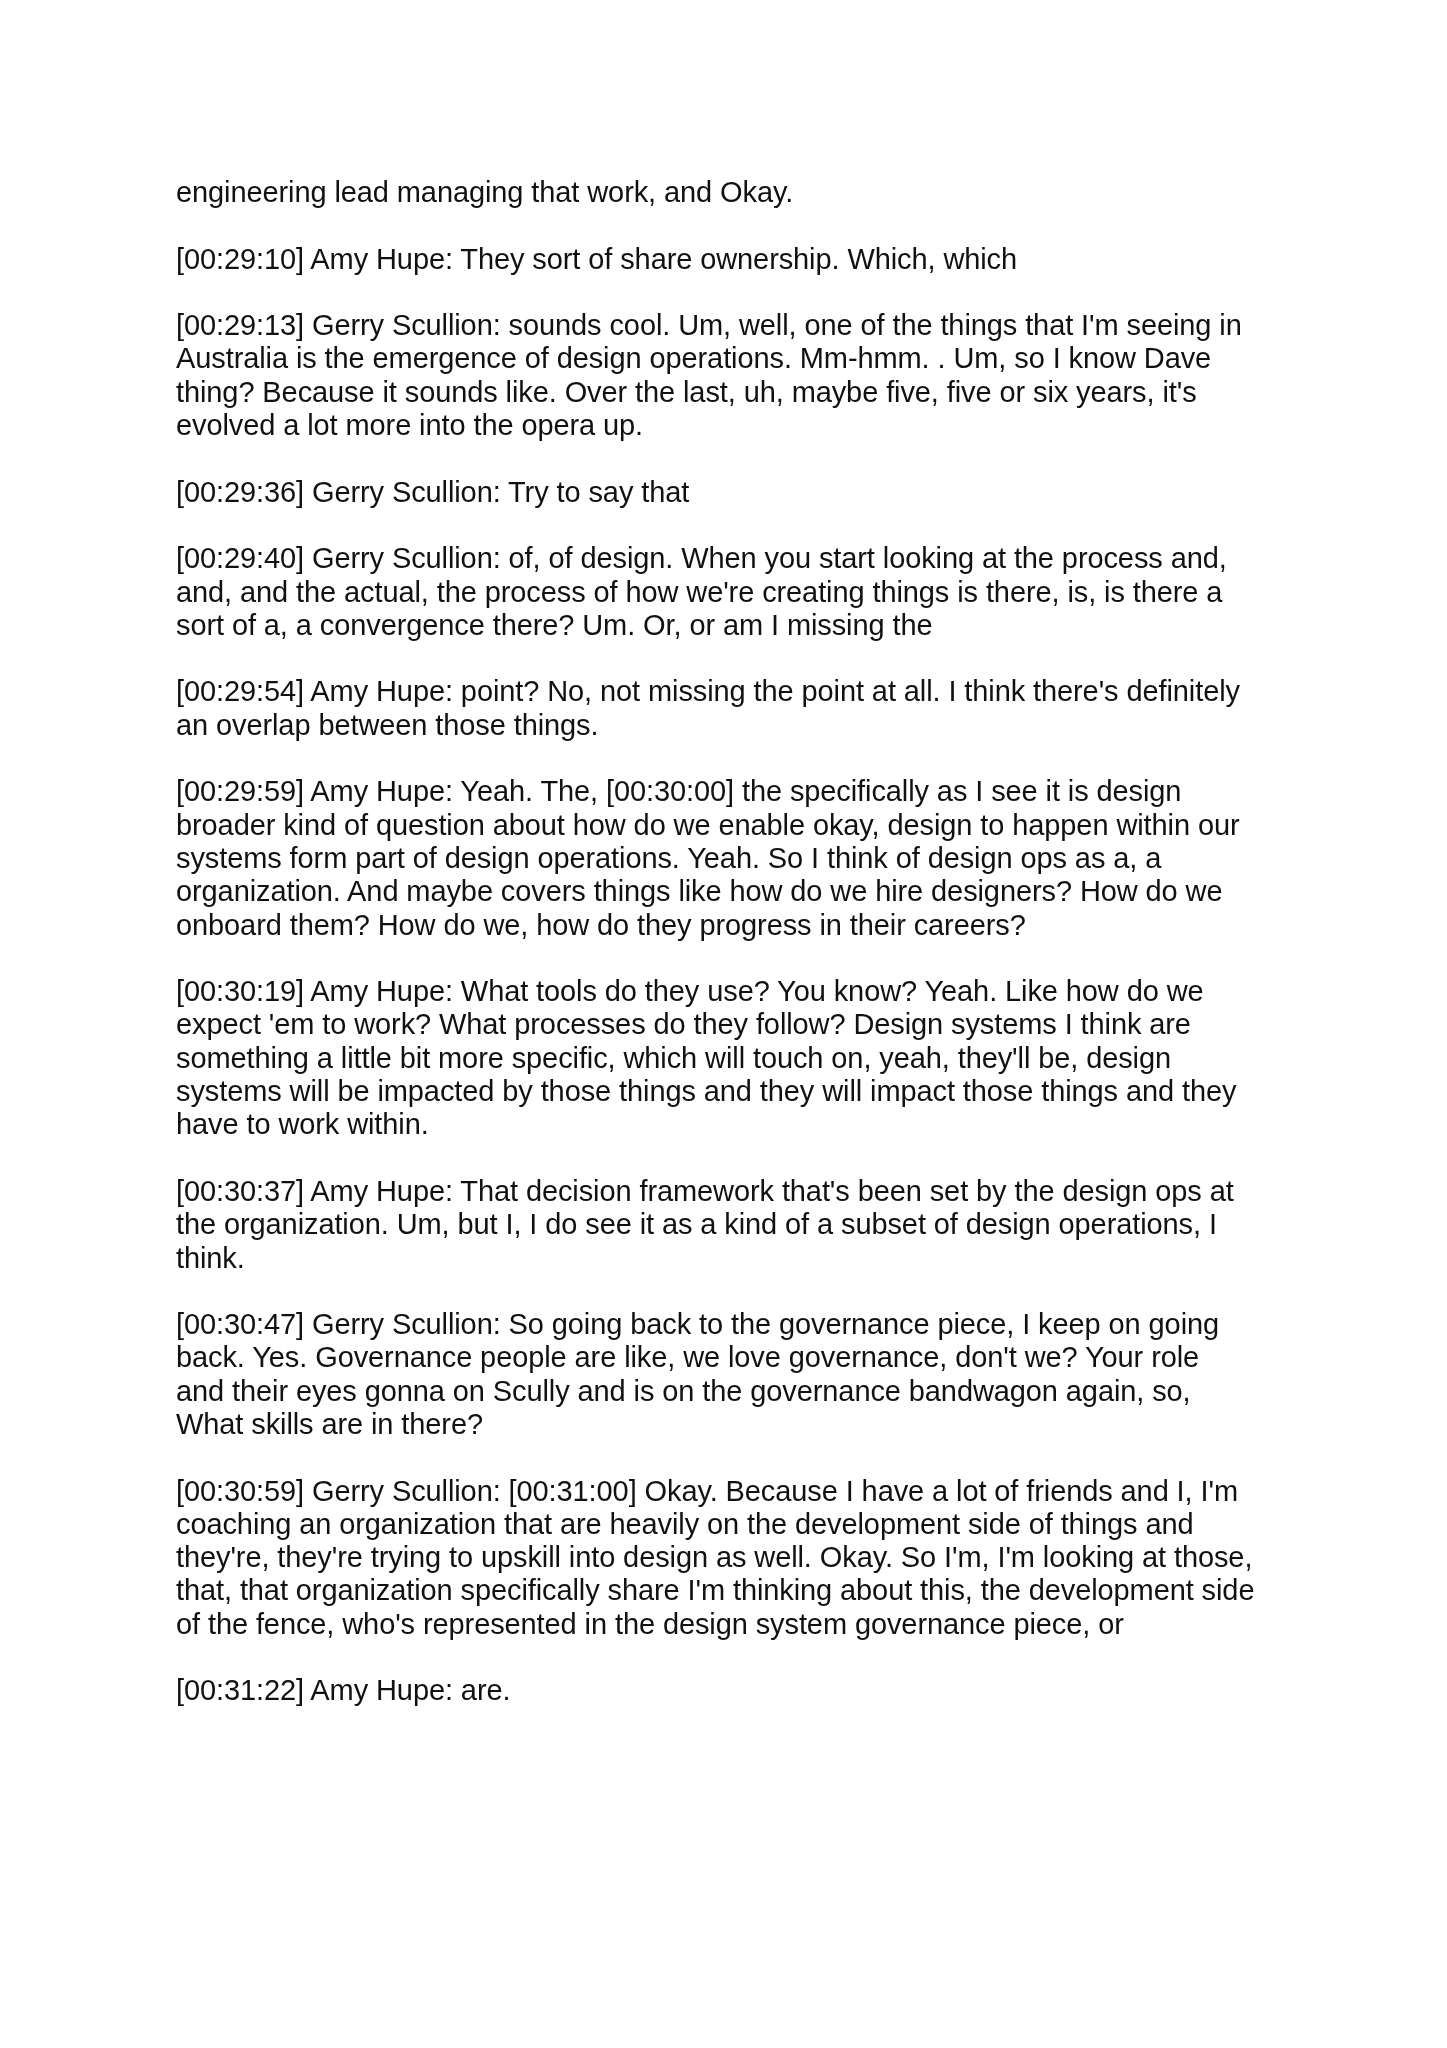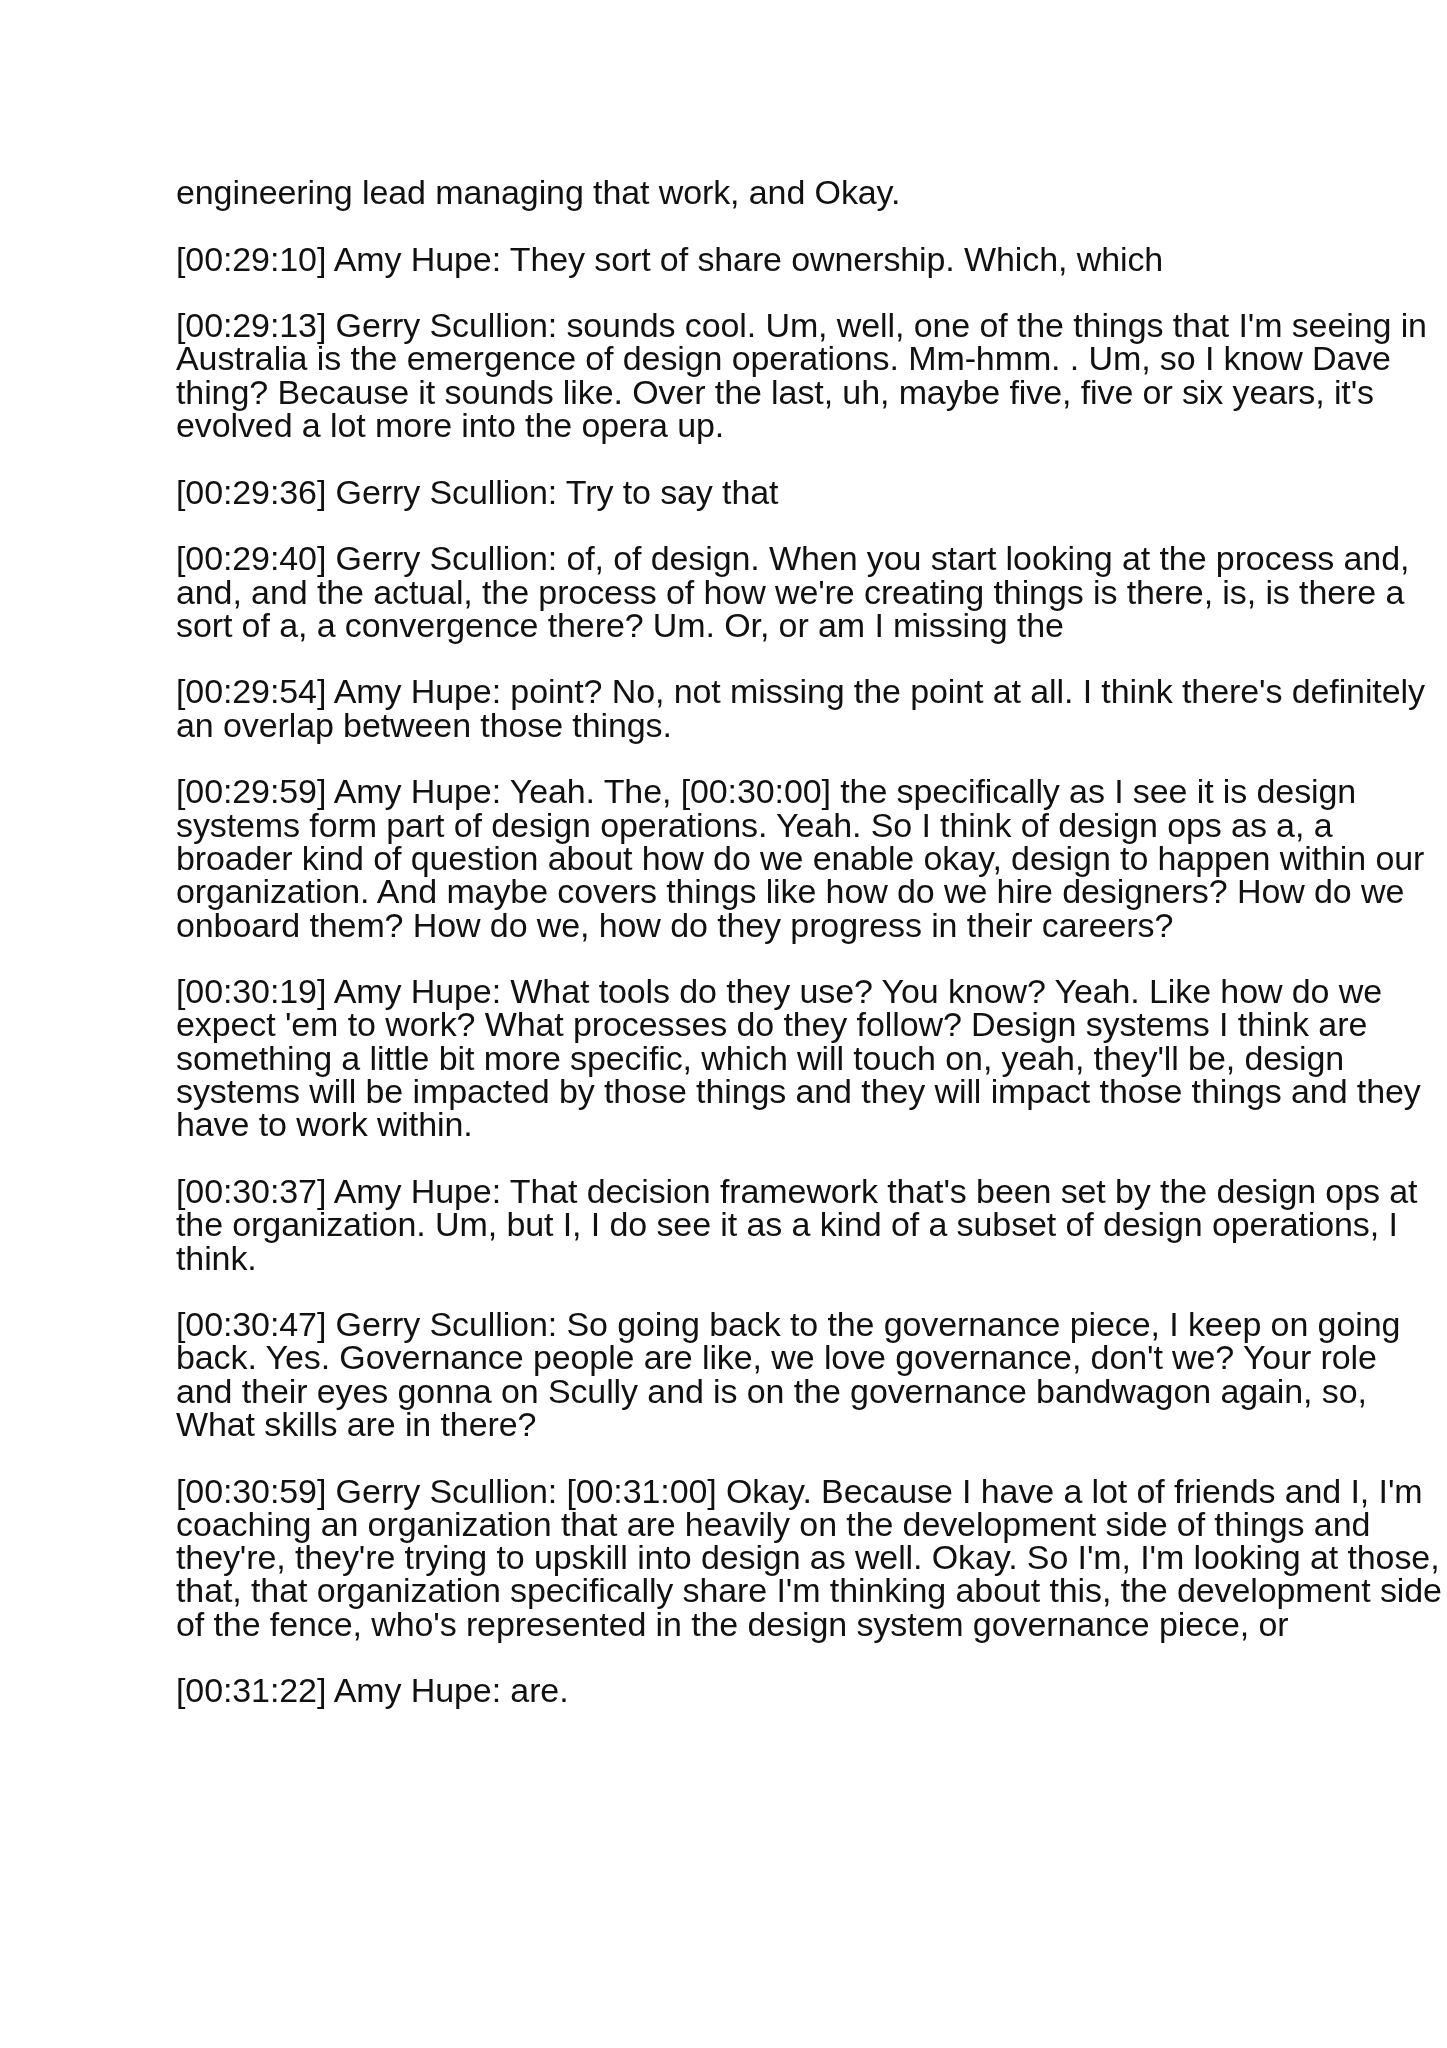--- a/index.html
+++ b/index.html
@@ -12,21 +12,21 @@
       height: 2048px;
       position: relative;
       overflow: hidden;
     }
     .page {
       position: absolute;
       left: 176px;
       top: 176px;
       width: 1120px;
       font-family: "Liberation Sans", sans-serif;
-      font-size: 34px;
+      font-size: 29px;
       line-height: 33.3px;
       color: #111111;
       letter-spacing: -0.1px;
     }
     .para {
       margin: 0 0 33.3px 0;
     }
     .line {
       display: block;
       white-space: nowrap;
@@ -63,22 +63,22 @@
     <span class="line">sort of a, a convergence there? Um. Or, or am I missing the</span>
   </p>
 
   <p class="para">
     <span class="line">[00:29:54] Amy Hupe: point? No, not missing the point at all. I think there's definitely</span>
     <span class="line">an overlap between those things.</span>
   </p>
 
   <p class="para">
     <span class="line">[00:29:59] Amy Hupe: Yeah. The, [00:30:00] the specifically as I see it is design</span>
+    <span class="line">broader kind of question about how do we enable okay, design to happen within our</span>
     <span class="line">systems form part of design operations. Yeah. So I think of design ops as a, a</span>
-    <span class="line">broader kind of question about how do we enable okay, design to happen within our</span>
     <span class="line">organization. And maybe covers things like how do we hire designers? How do we</span>
     <span class="line">onboard them? How do we, how do they progress in their careers?</span>
   </p>
 
   <p class="para">
     <span class="line">[00:30:19] Amy Hupe: What tools do they use? You know? Yeah. Like how do we</span>
     <span class="line">expect 'em to work? What processes do they follow? Design systems I think are</span>
     <span class="line">something a little bit more specific, which will touch on, yeah, they'll be, design</span>
     <span class="line">systems will be impacted by those things and they will impact those things and they</span>
     <span class="line">have to work within.</span>

